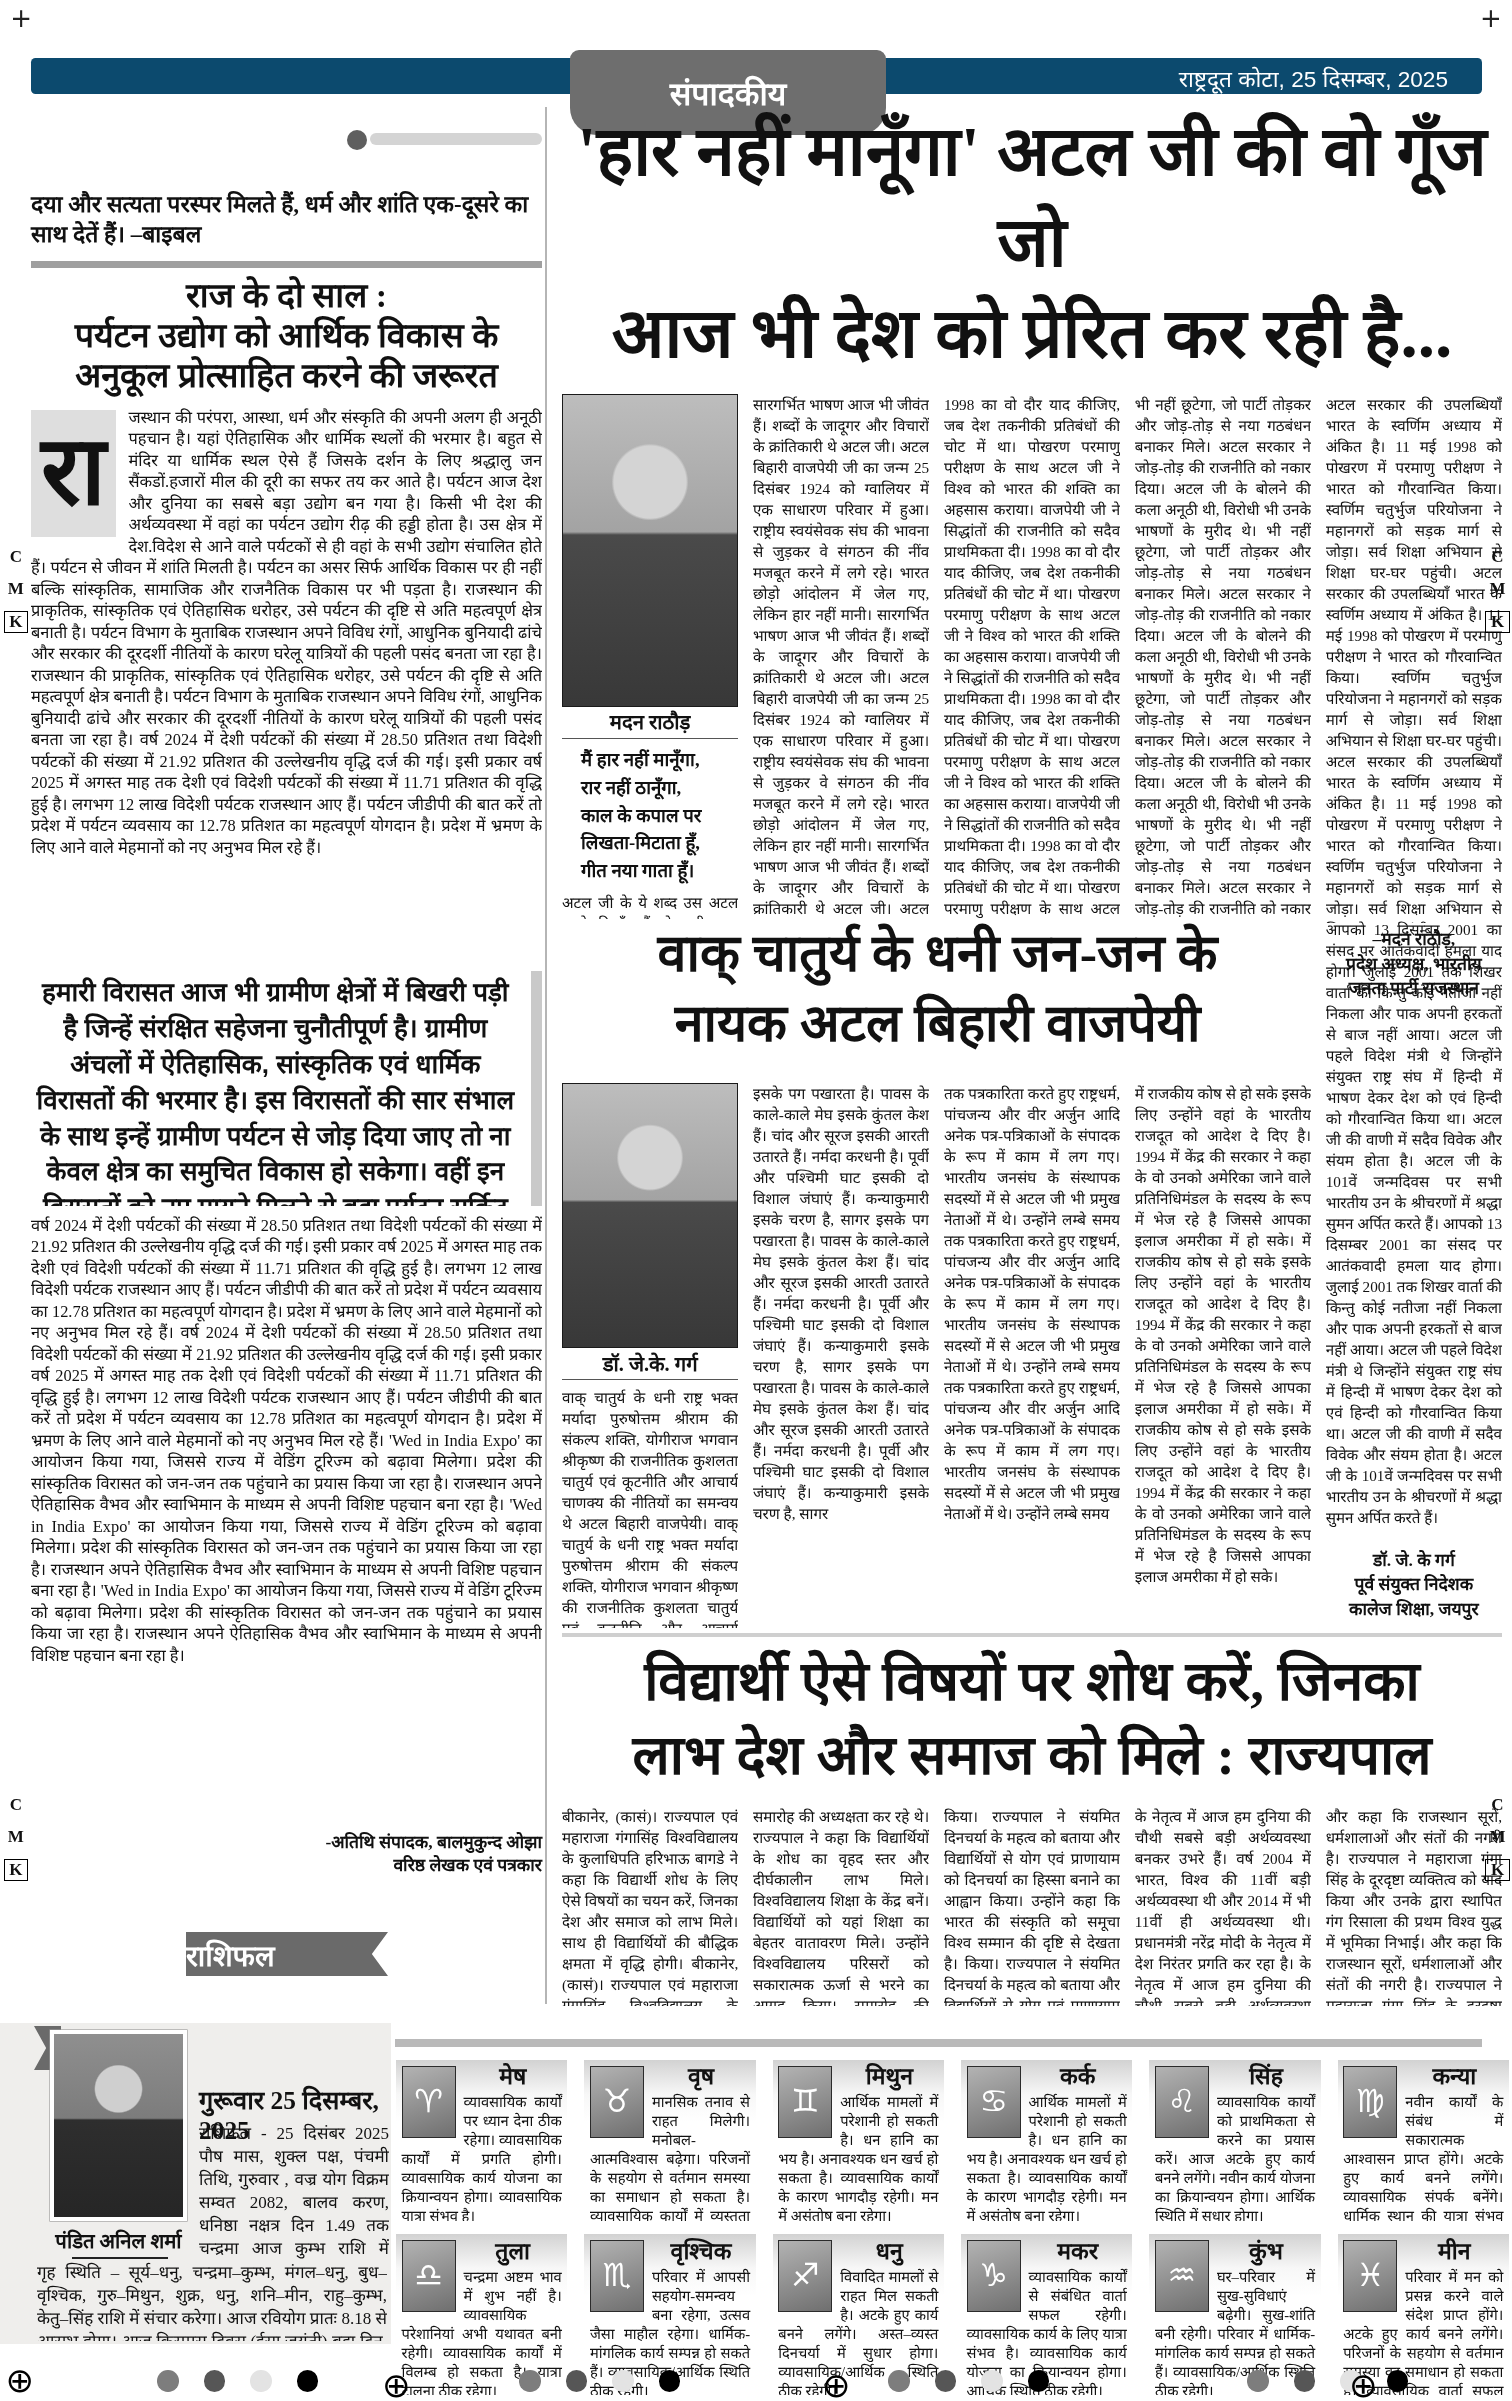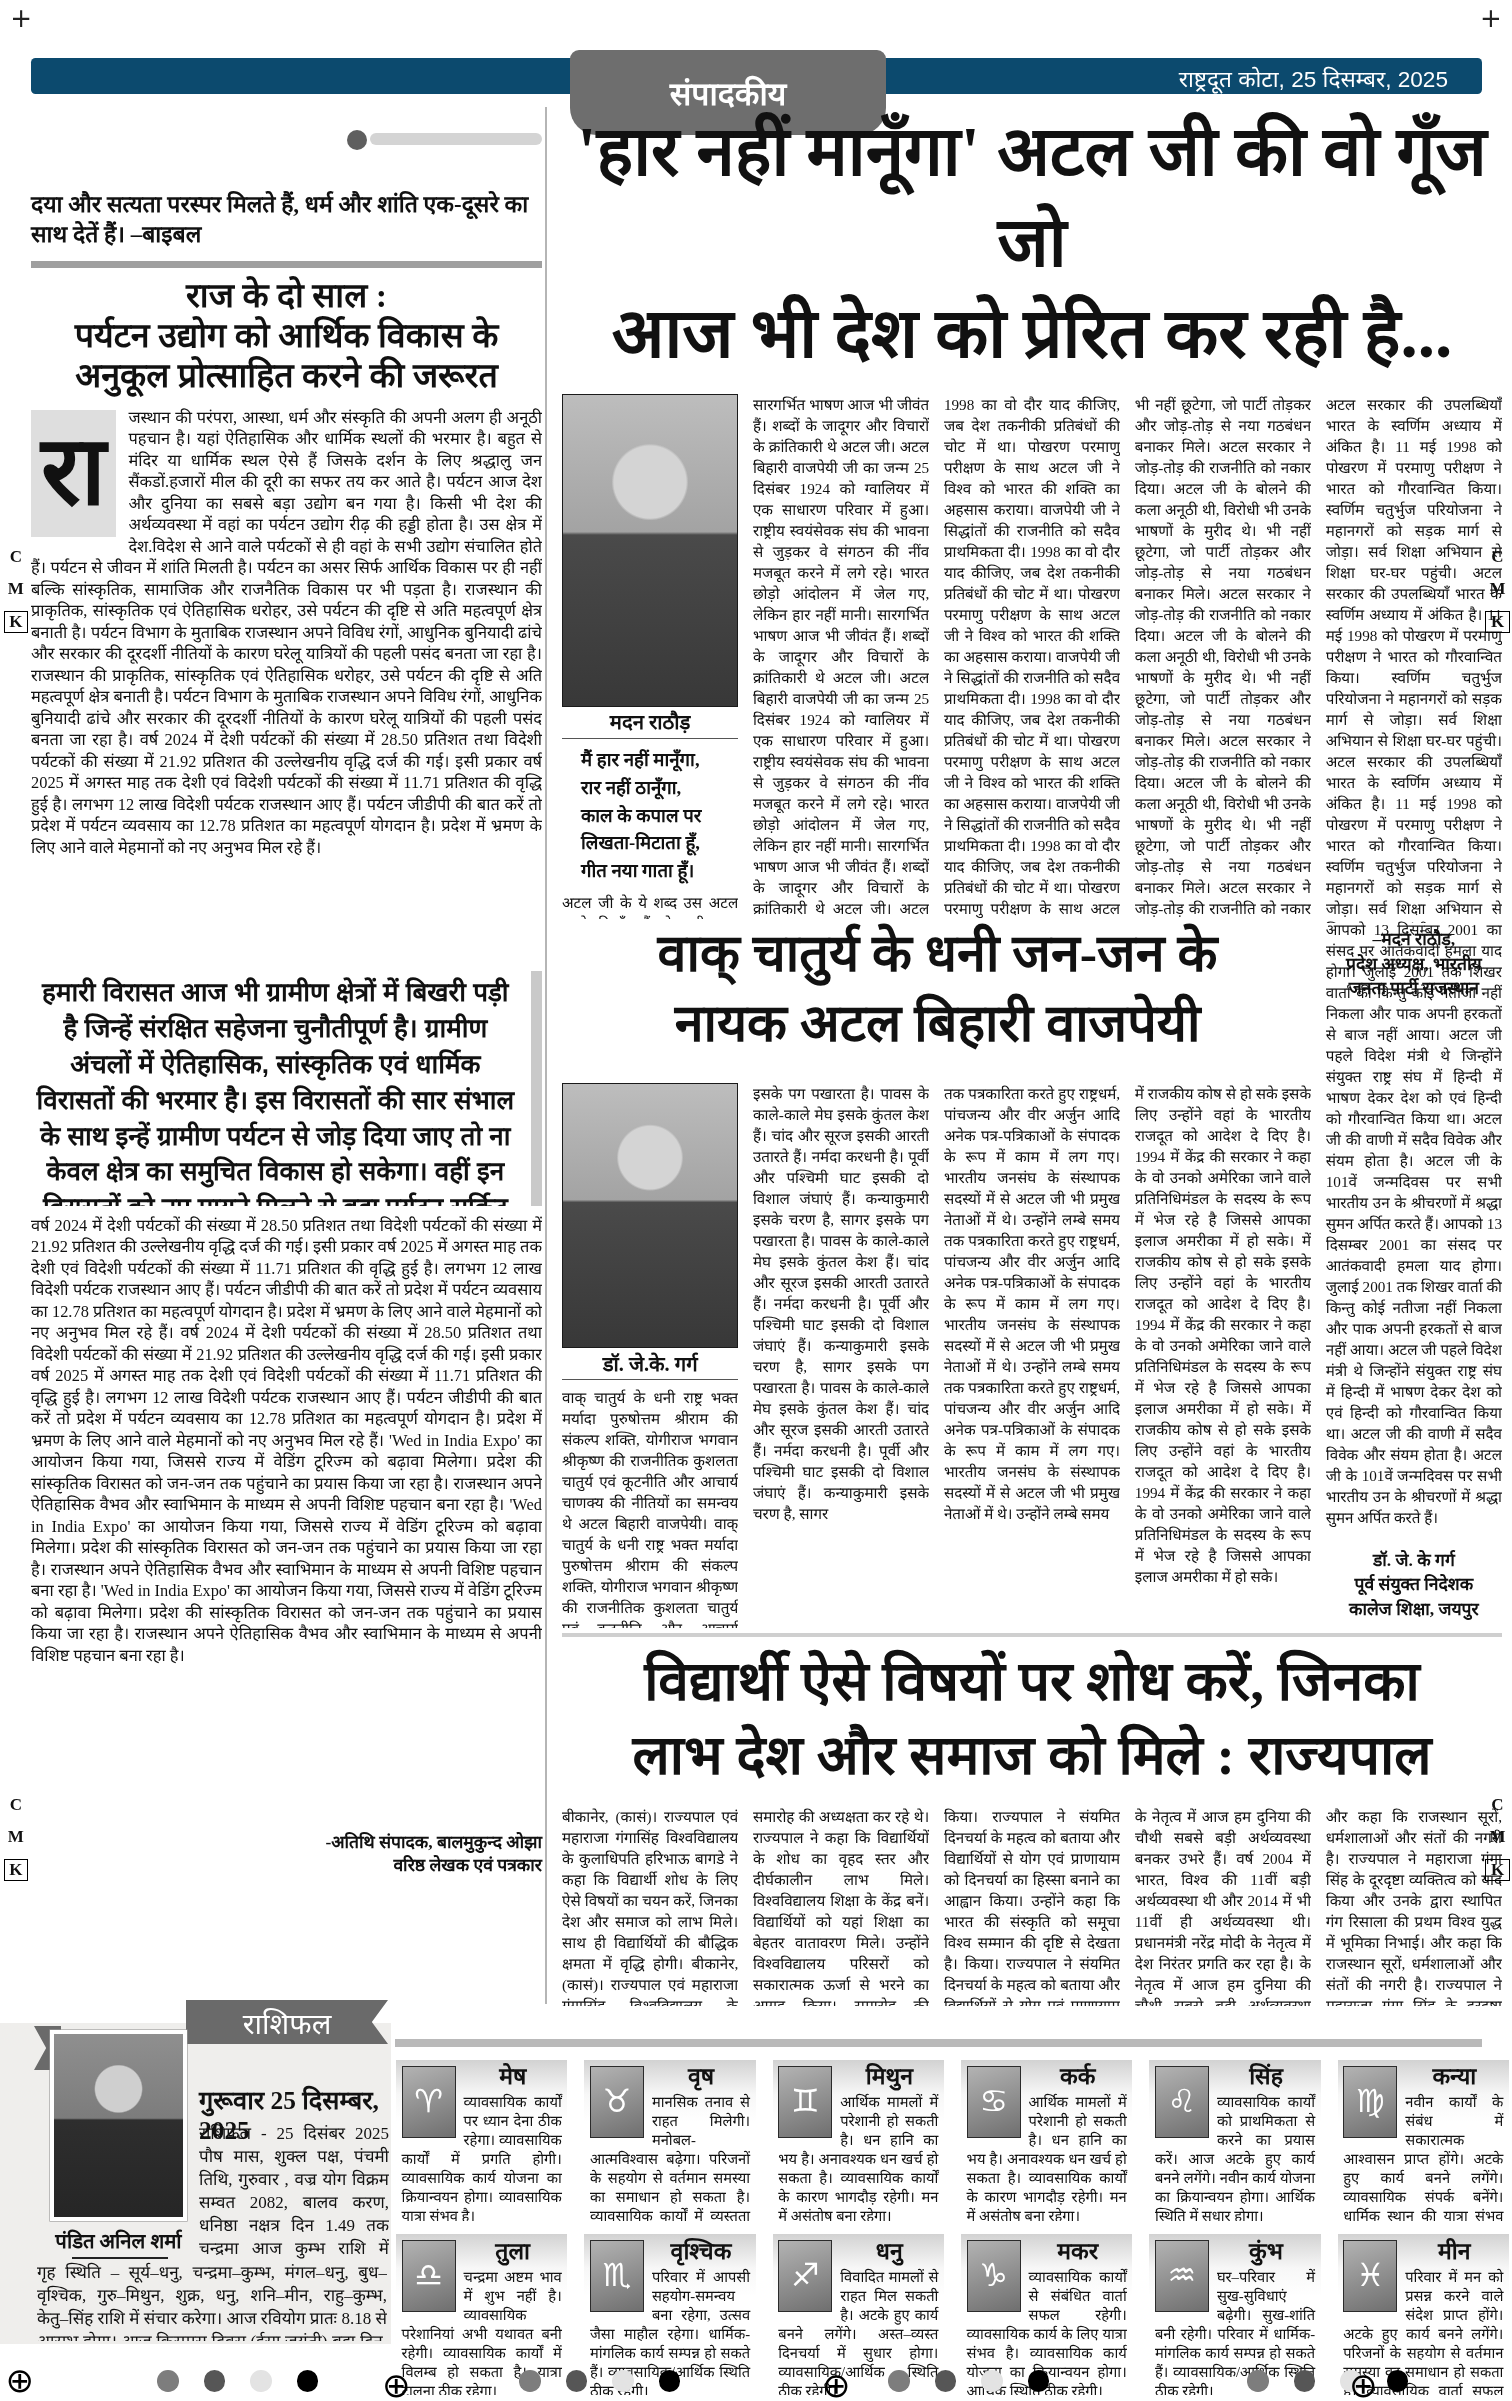--- a/index.html
+++ b/index.html
@@ -72,22 +72,22 @@
 
   
   .third{position:absolute;left:562px;top:1633px;width:940px;border-top:4.5px solid #cfcfcf;padding-top:8px;}
   .third-headline{font-weight:bold;font-size:55px;line-height:1.35;text-align:center;}
   .third-cols{margin-top:12.4px;height:200px;}
 
   
   .horo-bg{position:absolute;left:0;top:2023px;width:391px;height:321px;background:#efeeec;}
   .ribbon-tail{position:absolute;left:34px;top:2026px;width:27px;height:44px;background:#6a6a6a;
                clip-path:polygon(0 0,100% 0,100% 100%,0 100%,45% 50%);}
-  .horo-banner{position:absolute;left:186px;top:2000px;width:202px;height:44px;background:#6a6a6a;color:#fff;
-               display:flex;align-items:center;justify-content:center;font-weight:normal;font-size:29px;
+  .horo-banner{position:absolute;left:186px;top:1932px;width:202px;height:44px;background:#6a6a6a;color:#fff;
+               display:flex;align-items:center;font-weight:bold;font-size:29px;
                clip-path:polygon(0 0,100% 0,92% 50%,100% 100%,0 100%);}
   .horo-photo{position:absolute;left:50px;top:2030px;width:137px;height:191px;border:4.5px solid #fff;
               box-sizing:border-box;box-shadow:0 0 0 0.6px #999;
               background:radial-gradient(circle at 50% 30%,#cfcfcf 0 16%,rgba(0,0,0,0) 17%),
                          linear-gradient(180deg,#8f8f8f 0%,#7c7c7c 46%,#2e2e2e 47%,#262626 100%);}
   .horo-caption{position:absolute;left:50px;top:2226px;width:137px;text-align:center;font-weight:bold;font-size:20.3px;}
   .horo-cap-line{position:absolute;left:72px;top:2257px;width:96px;height:2.3px;background:#222;}
   .horo-date{position:absolute;left:199px;top:2082px;width:190px;font-weight:bold;font-size:25.4px;}
   .horo-intro{position:absolute;left:199px;top:2123px;width:190px;font-size:17px;line-height:1.35;
               text-align:justify;height:136px;overflow:hidden;}

